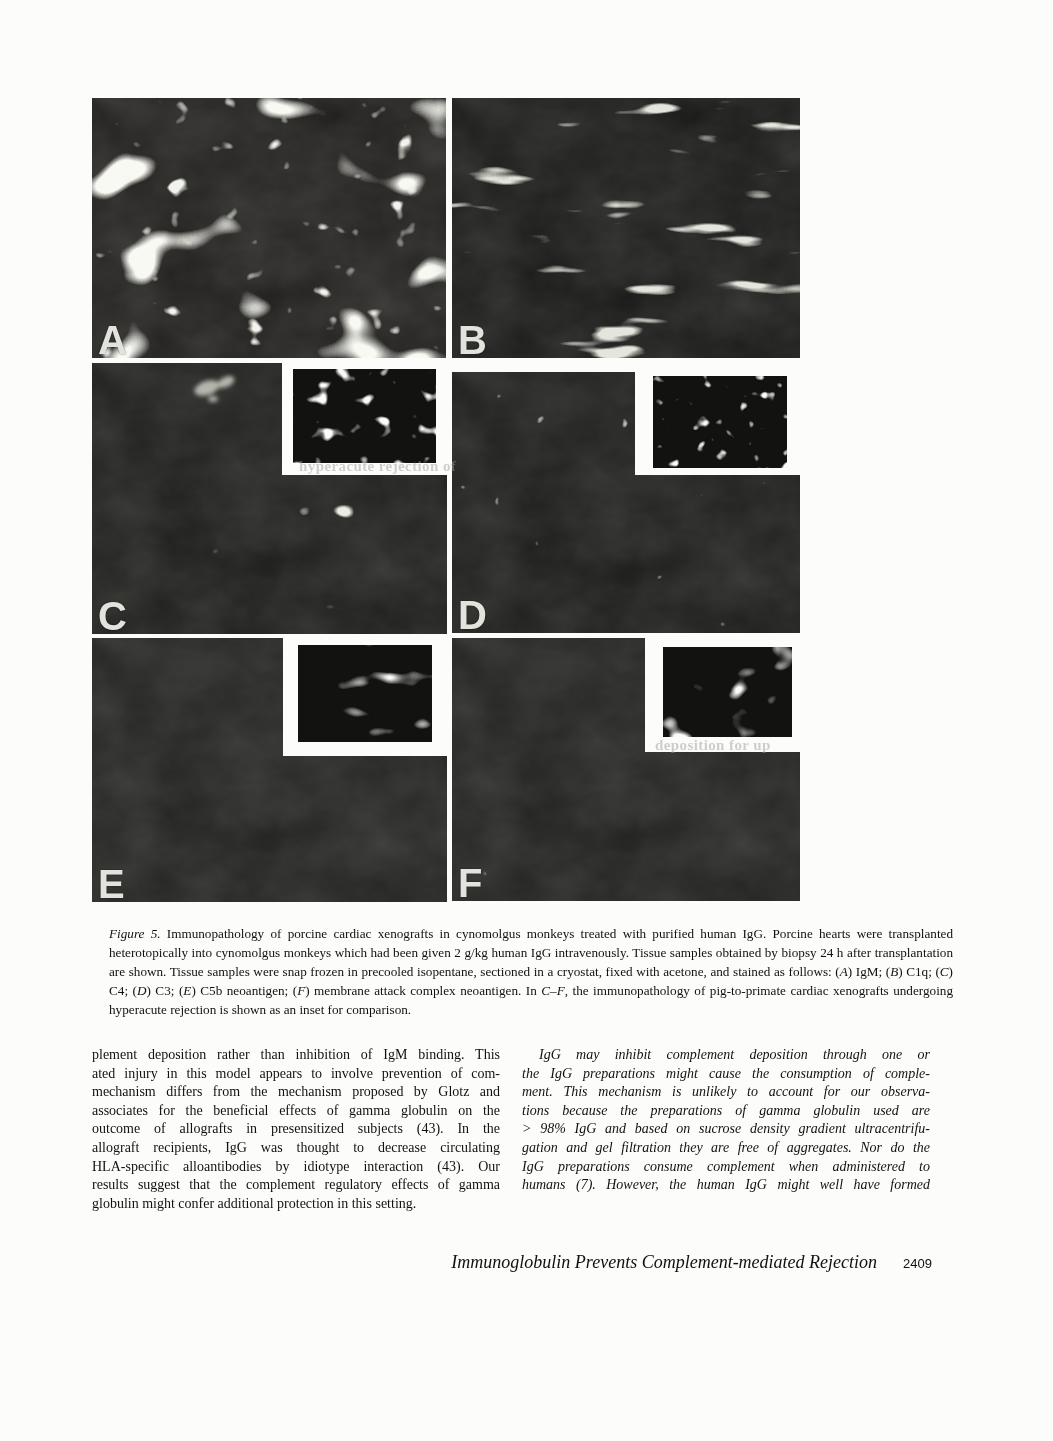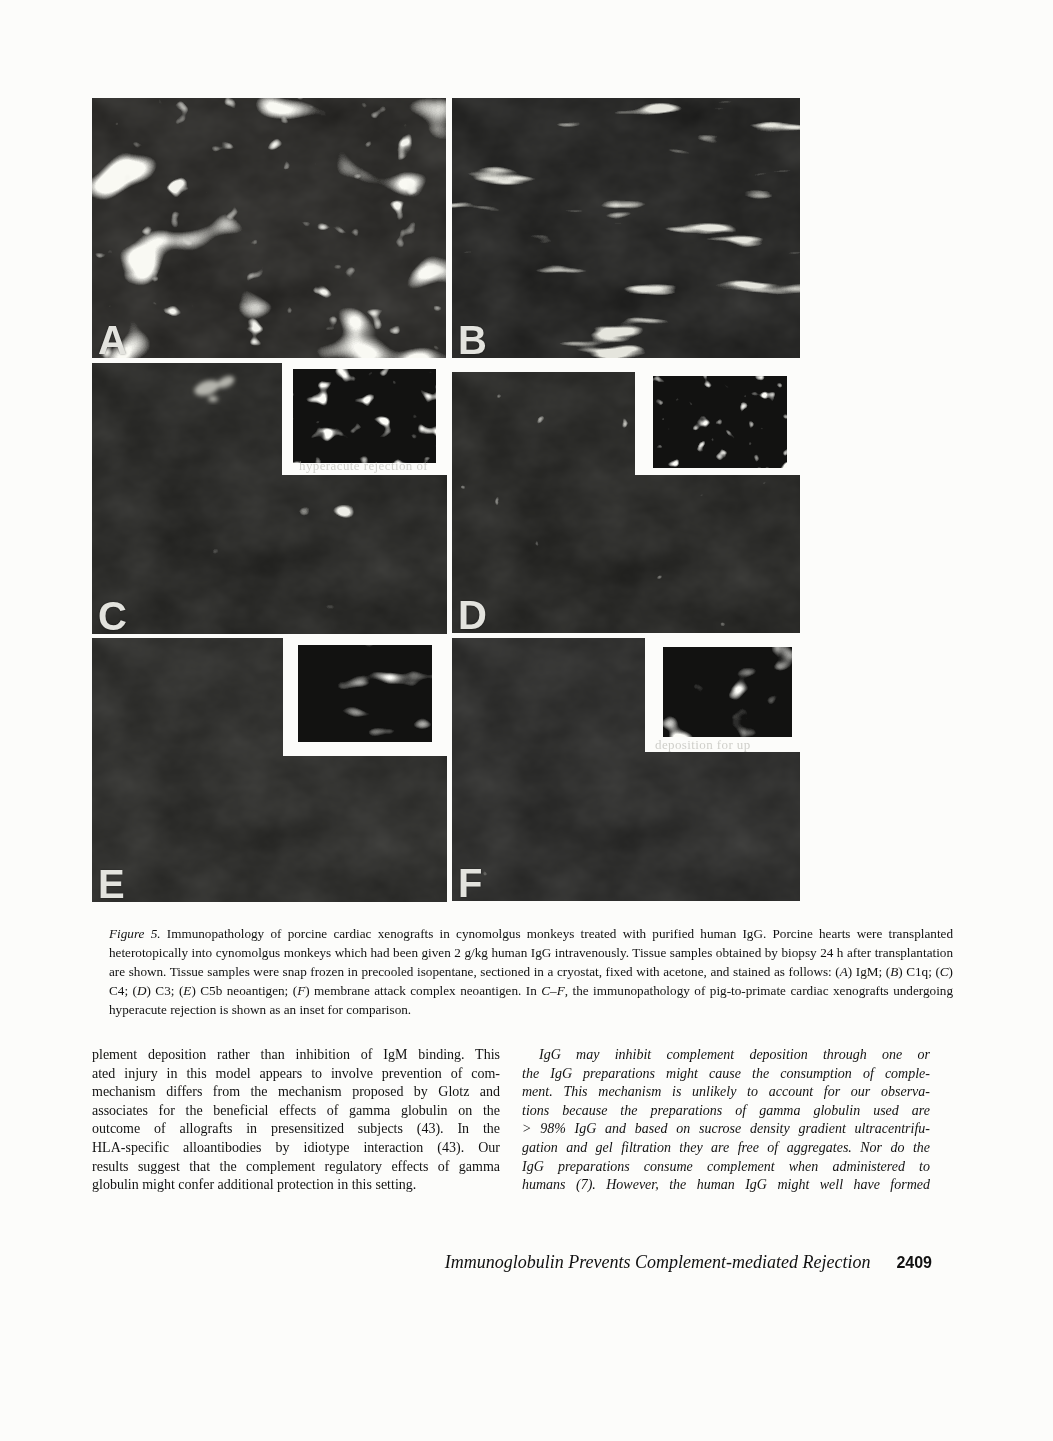--- a/index.html
+++ b/index.html
@@ -12,21 +12,21 @@
   .plabel{
     position:absolute;left:6px;bottom:-2px;
     font-family:"Liberation Sans",sans-serif;font-weight:700;font-size:40px;line-height:1;
     color:var(--label,#e3e3de);text-shadow:0 0 2px rgba(0,0,0,.55);letter-spacing:1px;
   }
   .notch{position:absolute;background:var(--page-bg,#fcfcfa);}
   .inset-img{position:absolute;background:var(--inset-base,#141414);overflow:hidden;}
   .inset-img svg{position:absolute;left:0;top:0;display:block;}
 
   .ghost{
-    position:absolute;font-family:"Liberation Serif",serif;font-weight:400;font-size:13px;
+    position:absolute;font-family:"Liberation Serif",serif;font-weight:700;font-size:15px;
     color:#9d9d96;opacity:.48;letter-spacing:.4px;white-space:nowrap;
     filter:blur(.4px);
   }
 
   
   .caption{
     position:absolute;left:93px;top:908px;width:844px;margin:16px;
     font-size:13.2px;line-height:19px;color:var(--ink,#111);text-align:justify;
   }
 
@@ -35,21 +35,21 @@
   .col-left{left:92px;}
   .col-right{left:522px;font-style:italic;}
   .col .ln{text-align:justify;text-align-last:justify;white-space:normal;}
 
   
   .footer{
     position:absolute;left:92px;top:1252px;width:840px;
     display:flex;justify-content:flex-end;align-items:baseline;gap:26px;
   }
   .running-title{font-style:italic;font-size:18px;color:var(--ink,#111);}
-  .page-number{font-family:"Liberation Sans",sans-serif;font-weight:700;font-size:16px;color:var(--ink,#111);}
+  .page-number{font-family:"Liberation Sans",sans-serif;font-weight:400;font-size:13px;color:var(--ink,#111);}
 </style>
 </head>
 <body>
 
 <svg width="0" height="0" style="position:absolute" aria-hidden="true">
   <defs>
     <filter id="mott" x="-5%" y="-5%" width="110%" height="110%">
       <feTurbulence type="fractalNoise" baseFrequency="0.016 0.022" numOctaves="4" seed="7"></feTurbulence>
       <feColorMatrix type="matrix" values="0 0 0 0 0.55  0 0 0 0 0.55  0 0 0 0 0.52  0 0 0 0.2 0"></feColorMatrix>
     </filter>
@@ -207,20 +207,21 @@
   <span class="ghost" style="left:655px;top:737px;">deposition for up</span>
 
   <p class="caption"><span style="font-style: italic;">Figure 5.</span><span> Immunopathology of porcine cardiac xenografts in cynomolgus monkeys treated with purified human IgG. Porcine hearts were transplanted heterotopically into cynomolgus monkeys which had been given 2 g/kg human IgG intravenously. Tissue samples obtained by biopsy 24 h after transplantation are shown. Tissue samples were snap frozen in precooled isopentane, sectioned in a cryostat, fixed with acetone, and stained as follows: (</span><span style="font-style: italic;">A</span><span>) IgM; (</span><span style="font-style: italic;">B</span><span>) C1q; (</span><span style="font-style: italic;">C</span><span>) C4; (</span><span style="font-style: italic;">D</span><span>) C3; (</span><span style="font-style: italic;">E</span><span>) C5b neoantigen; (</span><span style="font-style: italic;">F</span><span>) membrane attack complex neoantigen. In </span><span style="font-style: italic;">C–F</span><span>, the immunopathology of pig-to-primate cardiac xenografts undergoing hyperacute rejection is shown as an inset for comparison.</span></p>
 
   <div class="col col-left">
       <div class="ln">plement deposition rather than inhibition of IgM binding. This</div>
       <div class="ln">ated injury in this model appears to involve prevention of com-</div>
       <div class="ln">mechanism differs from the mechanism proposed by Glotz and</div>
       <div class="ln">associates for the beneficial effects of gamma globulin on the</div>
       <div class="ln">outcome of allografts in presensitized subjects (43). In the</div>
+      <div class="ln">allograft recipients, IgG was thought to decrease circulating</div>
       <div class="ln">HLA-specific alloantibodies by idiotype interaction (43). Our</div>
       <div class="ln">results suggest that the complement regulatory effects of gamma</div>
       <div class="ln" style="text-align-last: left;">globulin might confer additional protection in this setting.</div>
     </div>
   <div class="col col-right">
       <div class="ln" style="text-indent: 17px;">IgG may inhibit complement deposition through one or</div>
       <div class="ln">the IgG preparations might cause the consumption of comple-</div>
       <div class="ln">ment. This mechanism is unlikely to account for our observa-</div>
       <div class="ln">tions because the preparations of gamma globulin used are</div>
       <div class="ln">&gt; 98% IgG and based on sucrose density gradient ultracentrifu-</div>

